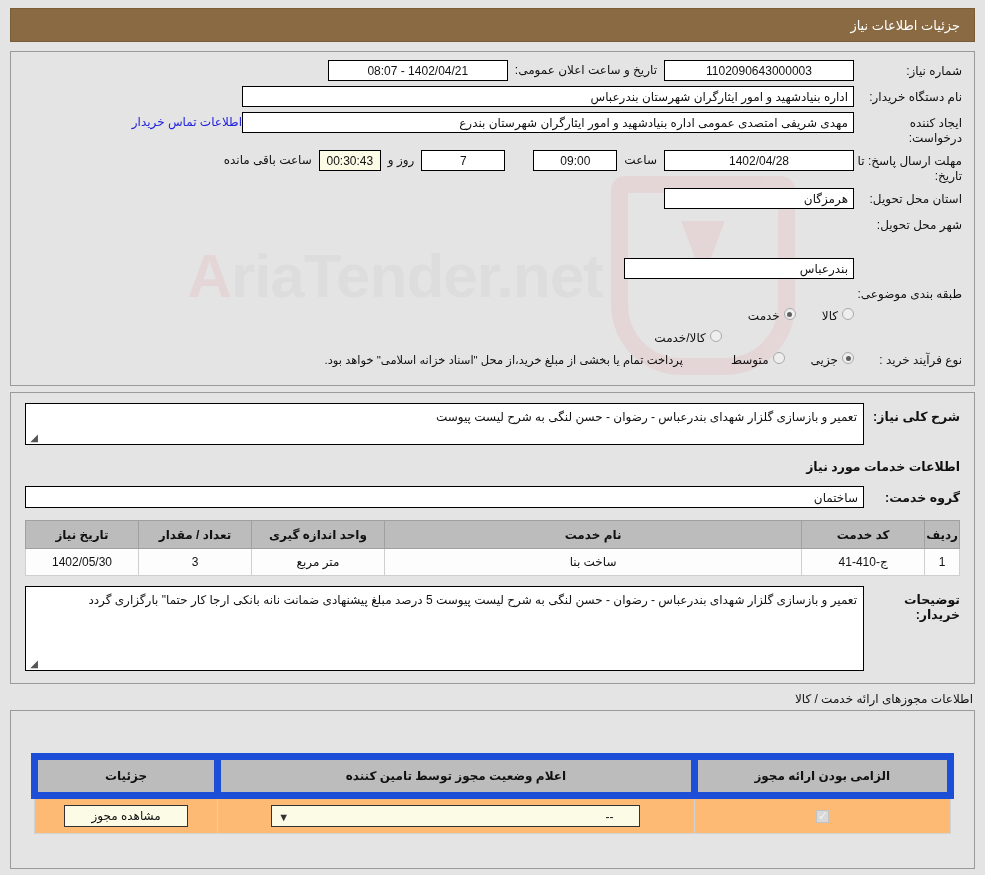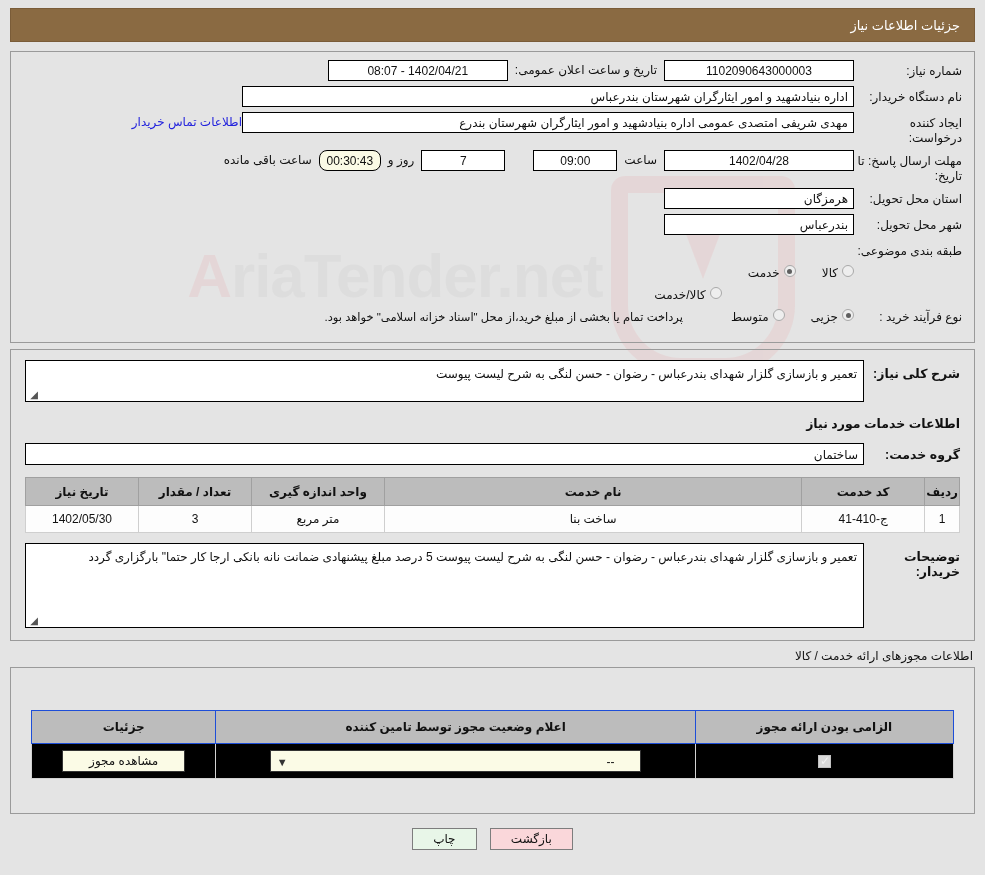--- a/index.html
+++ b/index.html
@@ -106,21 +106,21 @@
     height: 21px;
     line-height: 21px;
     box-sizing: border-box;
     padding: 0 5px;
     font-size: 12px;
     text-align: center;
     overflow: hidden;
     white-space: nowrap;
   }
   .fbox.rightalign { text-align: right; }
-  .fbox.yellow { background: #fbfbe6; border-radius: 8px; }
+  .fbox.yellow { background: #fbfbe6; }
 
   .inline-label {
     padding: 0 7px;
     line-height: 21px;
     font-size: 12px;
     white-space: nowrap;
   }
   .link {
     color: #2222dd;
     text-decoration: none;
@@ -228,30 +228,30 @@
     box-sizing: border-box;
   }
   table.ptable {
     width: 100%;
     border-collapse: collapse;
     font-size: 12px;
     border: 1px solid #c0c0c0;
   }
   table.ptable th {
     background: #bcbcbc;
-    border: 1px solid #1d4ed8;
+    border: 7px solid #1d4ed8;
     height: 30px;
     font-weight: bold;
     font-size: 12px;
   }
   table.ptable td {
     border: 1px solid #d2d2d2;
     height: 32px;
     text-align: center;
-    background: #000000;
+    background: #fdba74;
   }
   .chk {
     display: inline-block;
     width: 13px; height: 13px;
     border: 1px solid #c2c2c2;
     background: #d9d9d9;
     position: relative;
     box-sizing: border-box;
     vertical-align: middle;
   }
@@ -356,21 +356,21 @@
         <div class="inline-label">ساعت باقی مانده</div>
       </div>
 
       <div class="frow">
         <div class="flabel">استان محل تحویل:</div>
         <div class="fbox rightalign" style="width:190px;">هرمزگان</div>
       </div>
 
       <div class="frow">
         <div class="flabel">شهر محل تحویل:</div>
-        <div class="fbox rightalign" style="width:190px;">بندرعباس</div>
+        <div class="fbox rightalign" style="width:230px;margin-top:44px;">بندرعباس</div>
       </div>
 
       <div class="frow">
         <div class="flabel">طبقه بندی موضوعی:</div>
         <div class="radio-group">
           <span class="radio-label">
             <span class="radio"></span><span>کالا</span>
           </span>
           <span class="radio-label">
             <span class="radio checked"></span><span>خدمت</span>

